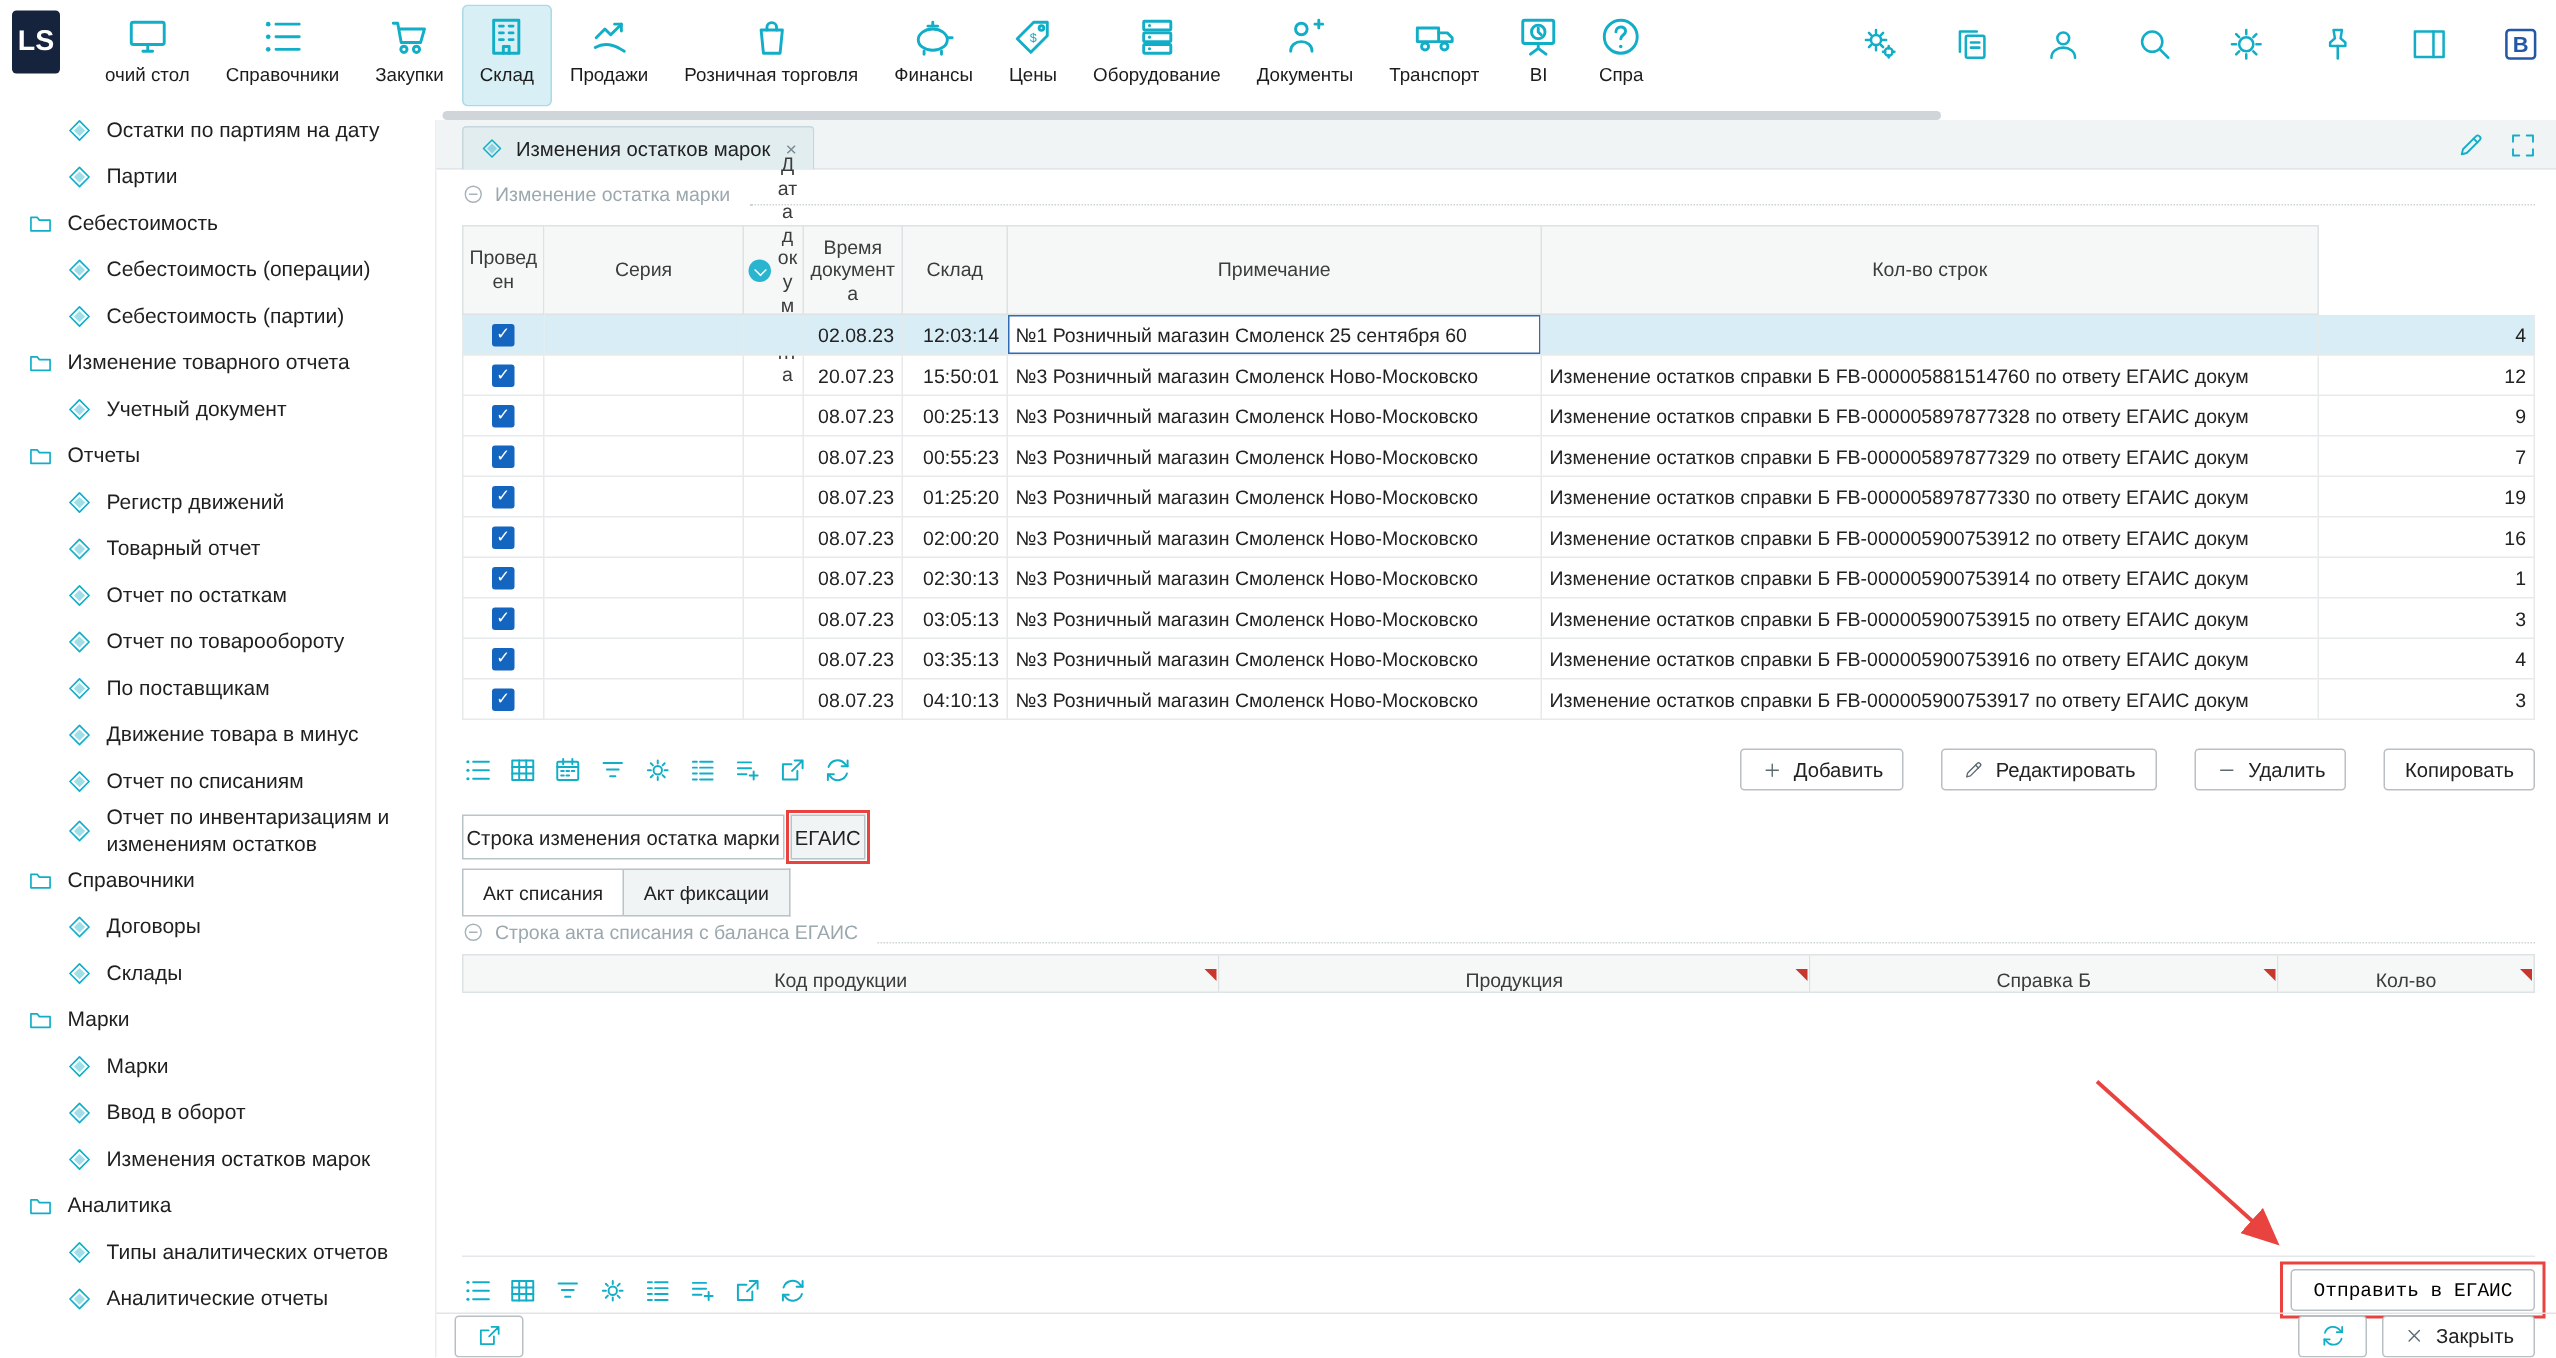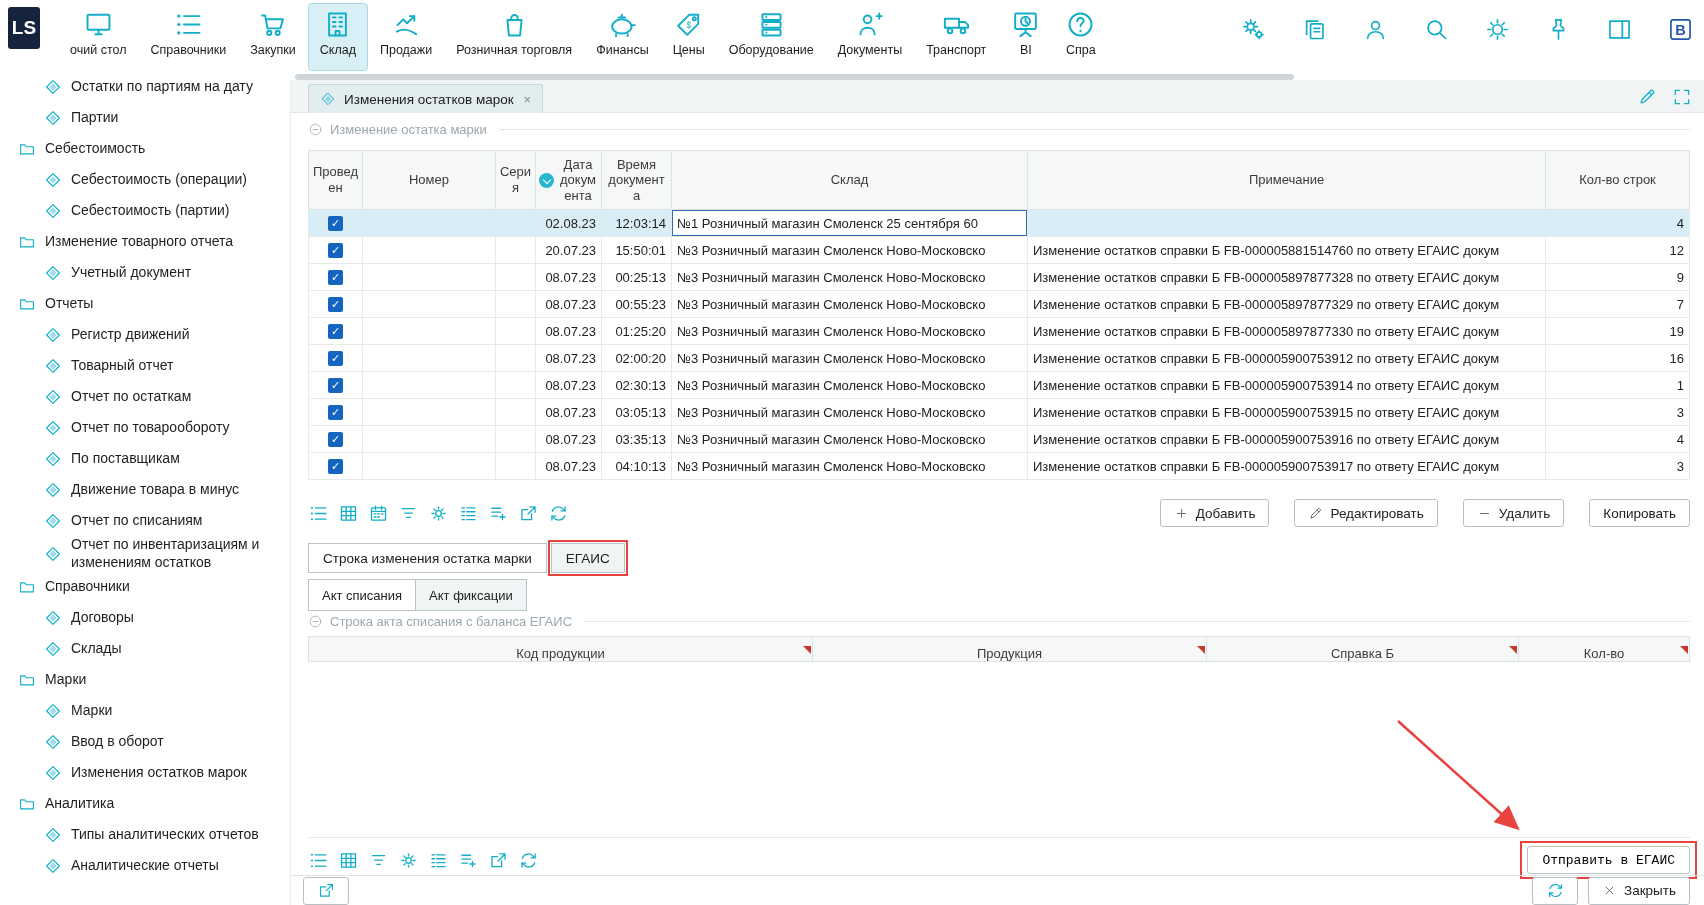--- a/index.html
+++ b/index.html
@@ -33,21 +33,21 @@
 
   
   .main{position:absolute;left:290px;top:80px;right:0;bottom:0;border-left:1px solid #ececec}
   .tabstrip{position:absolute;left:0;top:0;right:0;height:33px;background:#f0f4f5;border-bottom:1px solid #e2e6e8}
   .doc-tab{position:absolute;left:17px;top:4px;height:29px;display:flex;align-items:center;gap:8px;padding:0 11px;background:#e2edf0;border:1px solid #c7d6db;border-bottom:none;border-radius:3px 3px 0 0;font-size:13.5px;cursor:pointer}
   .doc-tab .dic{width:16px;height:16px;color:#12aec8}
   .doc-tab .close{color:#7b8a91;font-size:13px;margin-left:2px}
   .tab-actions{position:absolute;right:12px;top:7px;display:flex;gap:15px}
   .tab-actions .ta{width:20px;height:20px;color:#12aec8;cursor:pointer}
 
-  .group-label{position:absolute;left:17px;right:14px;display:flex;align-items:center;gap:7px;color:#9ba8ae;font-size:13px}
+  .group-label{position:absolute;left:17px;right:14px;display:flex;align-items:flex-end;gap:7px;color:#9ba8ae;font-size:13px}
   .group-label .gic{width:15px;height:15px;color:#a7b3b9}
   .group-label::after{content:"";flex:1;border-top:1px dotted #ccd3d6;margin-left:6px}
   #group1{top:42px}
   #group2{top:534px}
 
   
   .grid1{position:absolute;left:17px;top:70px;width:1382px}
   .trow{display:grid;grid-template-columns:55px 133px 40px 66px 70px 356px 1fr 144px}
   .th{background:#f6f8f8;border:1px solid #dde2e4;border-left:none;display:flex;align-items:center;justify-content:center;text-align:center;font-size:13px;color:#3c3c3c;padding:3px;height:60px;line-height:1.2;word-break:break-word;cursor:pointer}
   .trow .th:first-child{border-left:1px solid #dde2e4}
@@ -66,21 +66,21 @@
   .tb-icons{display:flex;gap:9px;align-items:center}
   #toolbar1{top:419px}
   #toolbar2{top:766px}
   .tbi{width:21px;height:21px;color:#12aec8;cursor:pointer}
   .btns{margin-left:auto;display:flex;gap:25px}
   .btn{height:28px;border:1px solid #b9c0c4;border-radius:3px;background:#fff;display:flex;align-items:center;gap:7px;padding:0 13px;font-size:13.5px;color:#222;cursor:pointer;font-family:inherit}
   .btn .bic,.bic{width:15px;height:15px;color:#5c6a72}
 
   
   .dtabs{position:absolute;left:17px;top:463px;display:flex;gap:4px}
-  .dtab{height:30px;border:1px solid #b9c4c9;background:#f1f4f5;display:flex;align-items:center;padding:0 14px;font-size:13.5px;cursor:pointer;position:relative}
+  .dtab{height:30px;border:1px solid #b9c4c9;background:#f1f4f5;display:flex;align-items:center;padding:0 2px;font-size:13.5px;cursor:pointer;position:relative}
   .dtab.active{background:#fff}
   .dtab.anno::after{content:"";position:absolute;inset:-4px;border:2px solid #e8433f;pointer-events:none}
   .stabs{position:absolute;left:17px;top:499px;display:flex}
   .stab{height:32px;border:1px solid #b9c4c9;background:#f1f4f5;display:flex;align-items:center;padding:0 13px;font-size:13px;cursor:pointer}
   .stab.active{background:#fff}
   .stab + .stab{border-left:none}
 
   
   .grid2{position:absolute;left:17px;top:556px;width:1382px}
   .trow2{display:grid;grid-template-columns:505px 394px 312px 1fr}
@@ -560,23 +560,20 @@
             <path d="M8 12h8"></path>
           </svg>
         </span>
       <span>Изменение остатка марки</span>
     </div>
 
     <div class="grid1" id="table1">
         <div class="trow">
           <div class="th">
             <span>Проведен</span>
-          </div>
-          <div class="th">
-            <span>Номер</span>
           </div>
           <div class="th">
             <span>Серия</span>
           </div>
           <div class="th">
             <span class="sorticon"></span>
             <span>Дата документа</span>
           </div>
           <div class="th">
             <span>Время документа</span>

